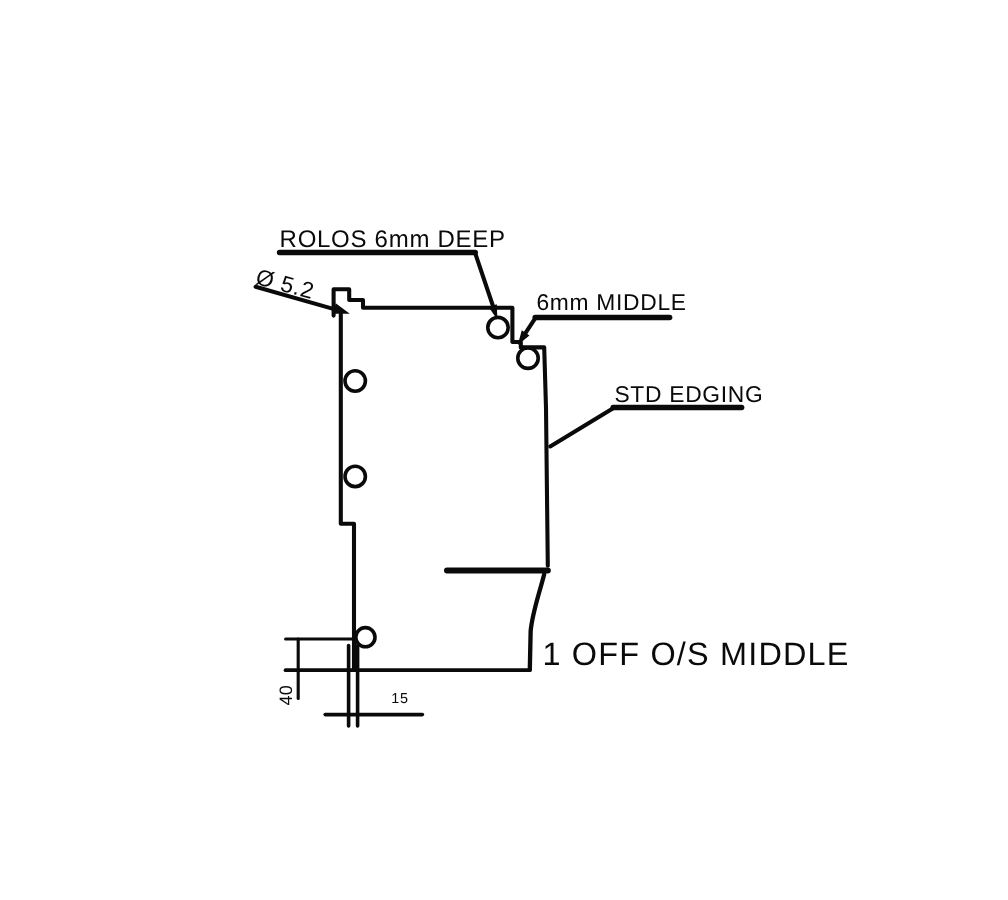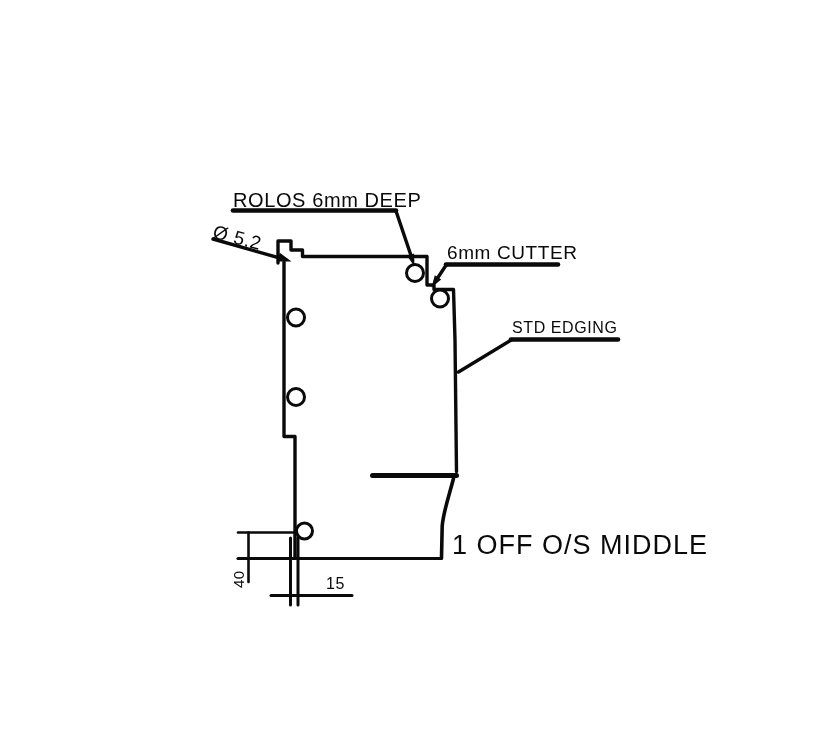--- a/index.html
+++ b/index.html
@@ -26,25 +26,25 @@
     white-space: nowrap;
     color: #0a0a0a;
     font-family: "Liberation Sans", sans-serif;
     letter-spacing: 0.6px;
     line-height: 1;
   }
   .lbl-rolos   { left: 233px; top: 190px; font-size: 20px; }
   .lbl-diam    { left: 216px; top: 222px; font-size: 19px;
                  transform: rotate(15deg); transform-origin: left top; }
   .lbl-cutter  { left: 447px; top: 243px; font-size: 19px; }
-  .lbl-edging  { left: 512px; top: 320px; font-size: 16px; }
+  .lbl-edging  { left: 512px; top: 320px; font-size: 19px; }
   .lbl-part    { left: 452px; top: 532px; font-size: 27px; letter-spacing: 1px; }
   .lbl-dim40   { left: 231px; top: 588px; font-size: 15px; letter-spacing: 0.3px;
                  transform: rotate(-90deg); transform-origin: left top; }
-  .lbl-dim15   { left: 326px; top: 576px; font-size: 16px; }
+  .lbl-dim15   { left: 326px; top: 576px; font-size: 12px; }
 </style>
 </head>
 <body>
 
 <div id="stage">
 
   <svg width="840" height="750" viewBox="0 0 840 750">
     <g fill="none" stroke="#0a0a0a" stroke-linecap="round" stroke-linejoin="round">
 
       <path stroke-width="3.4" d="M 278 263
@@ -99,21 +99,21 @@
       <circle cx="296" cy="317.5" r="8.5" stroke-width="3" fill="#ffffff"></circle>
       <circle cx="296" cy="397" r="8.5" stroke-width="3" fill="#ffffff"></circle>
       <circle cx="304.5" cy="531" r="8" stroke-width="3" fill="#ffffff"></circle>
     </g>
   </svg>
 
   <div class="lbl lbl-rolos">ROLOS 6mm DEEP</div>
 
   <div class="lbl lbl-diam">Ø 5.2</div>
 
-  <div class="lbl lbl-cutter">6mm CUTTER</div>
+  <div class="lbl lbl-cutter">6mm MIDDLE</div>
 
   <div class="lbl lbl-edging">STD EDGING</div>
 
   <div class="lbl lbl-part">1 OFF O/S MIDDLE</div>
 
   <div class="lbl lbl-dim40">40</div>
 
   <div class="lbl lbl-dim15">15</div>
 </div>
 

